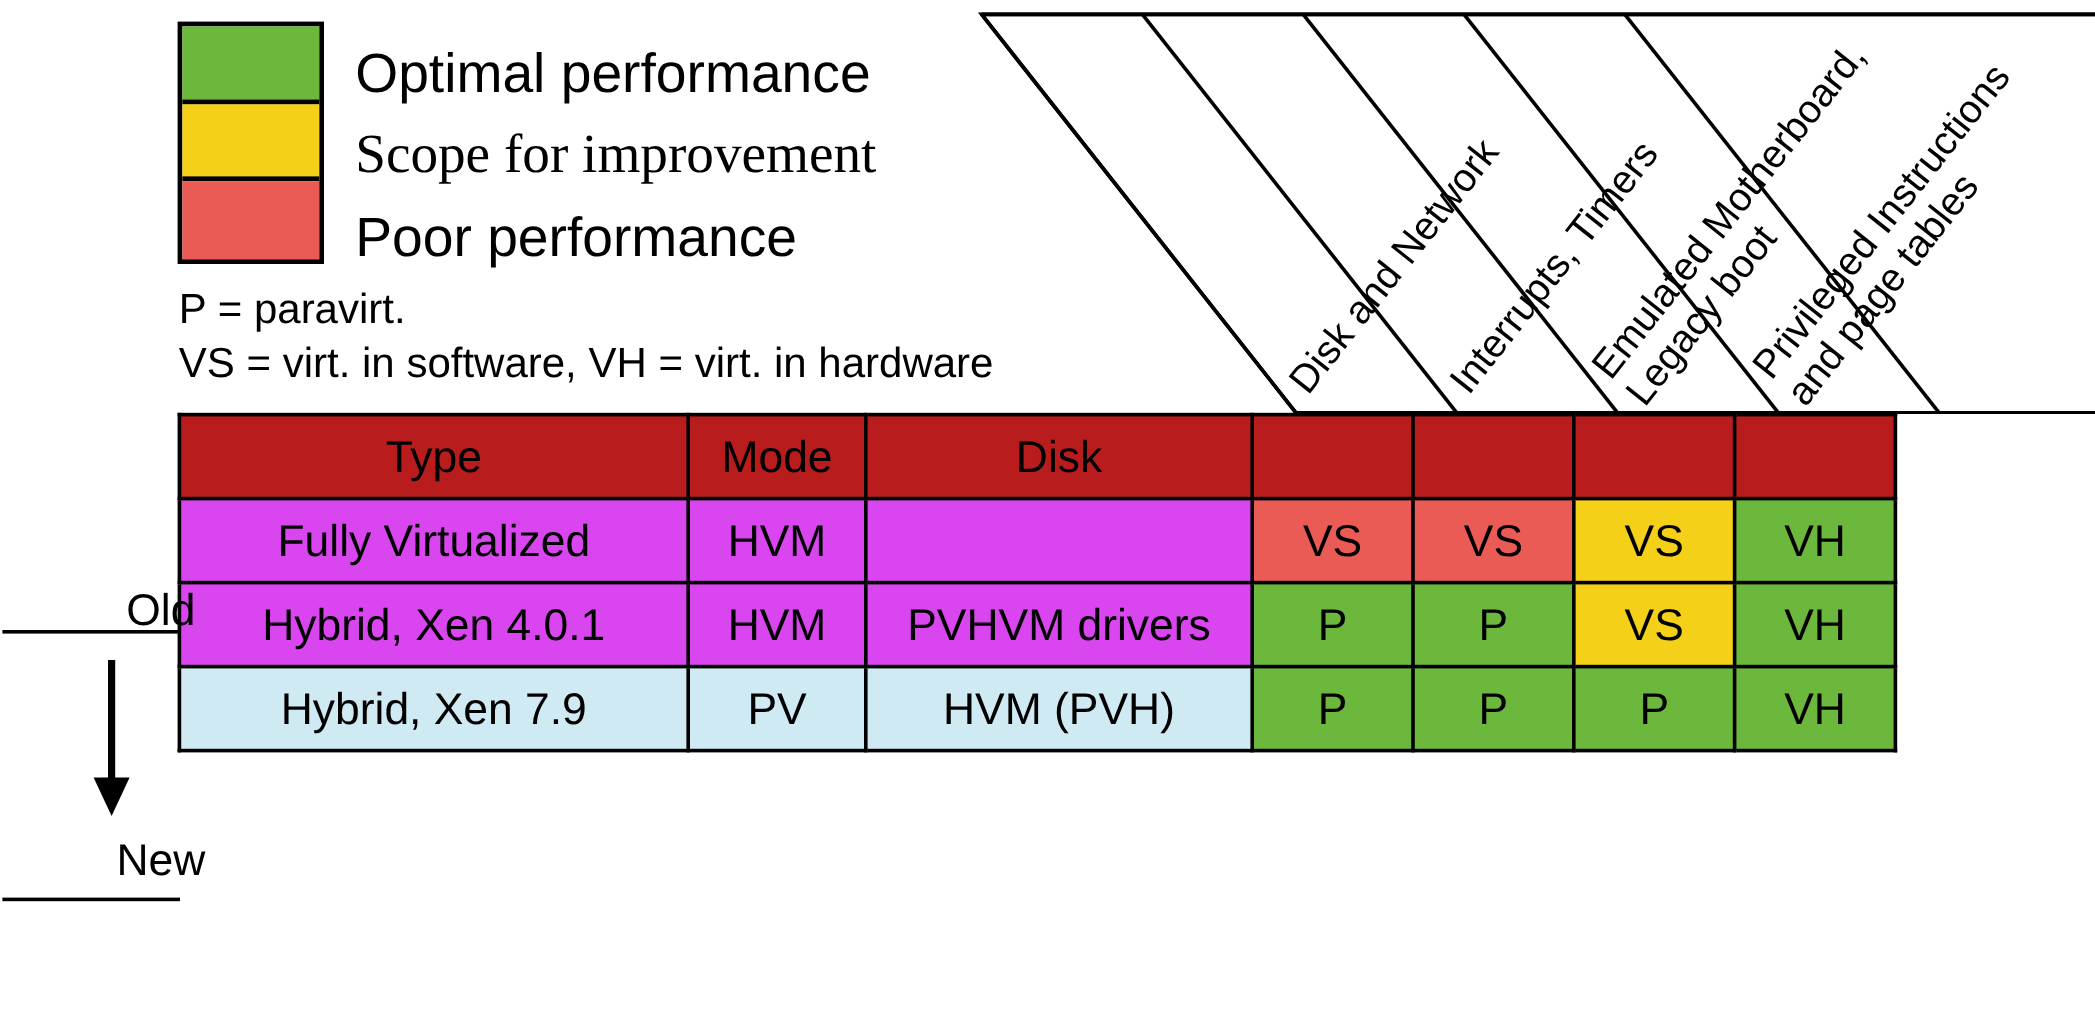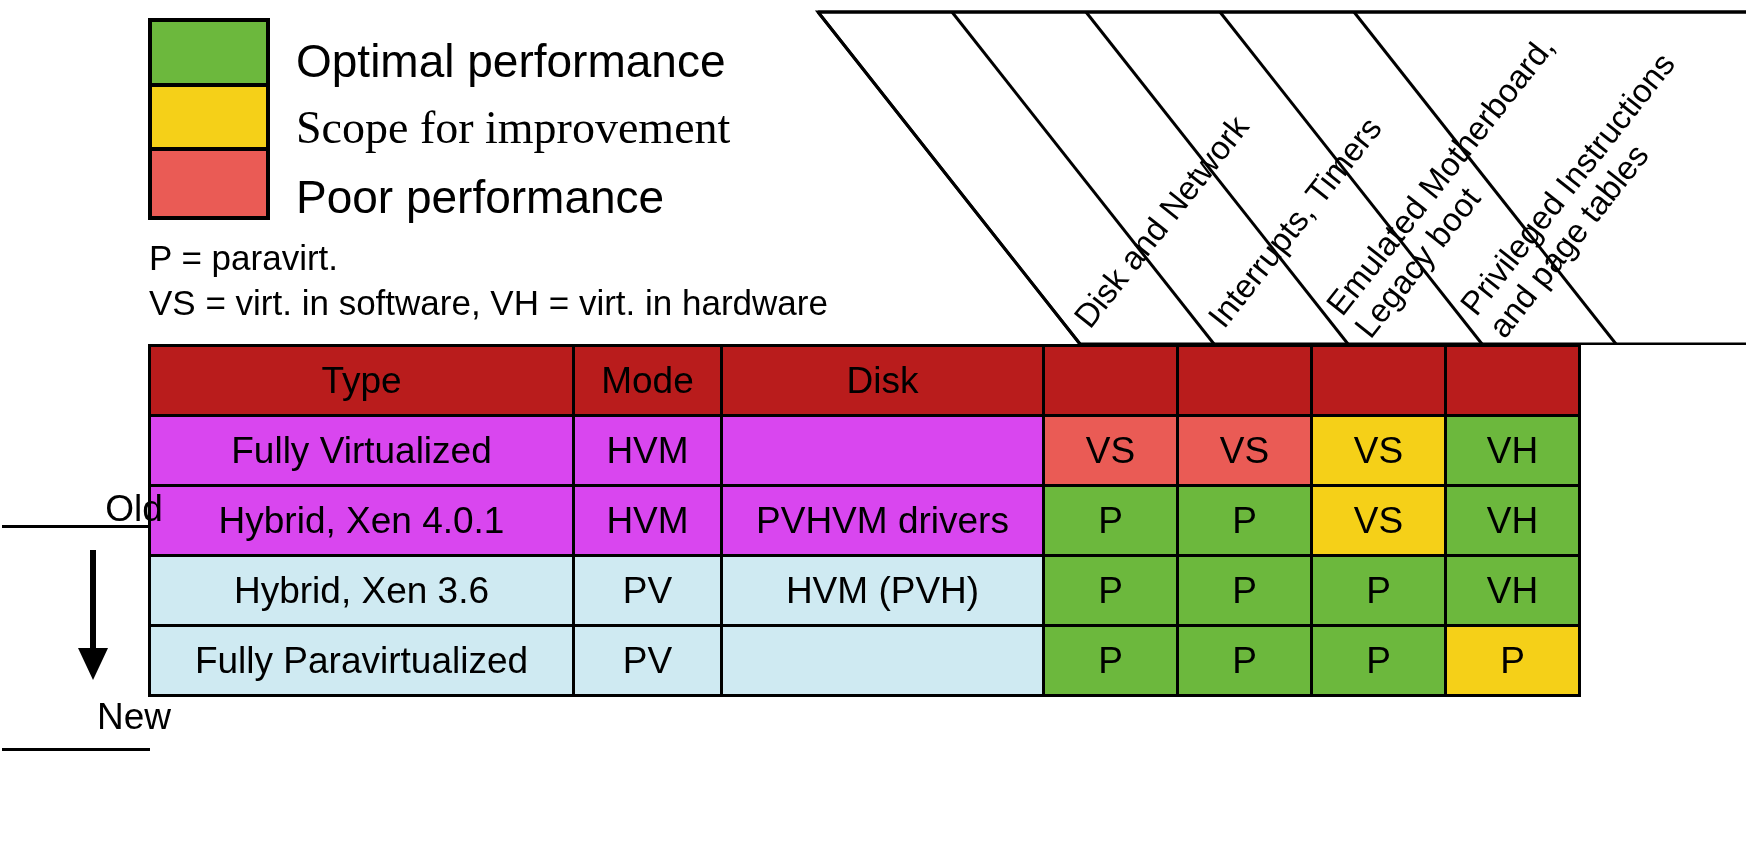--- a/index.html
+++ b/index.html
@@ -223,38 +223,29 @@
       <td>Hybrid, Xen 4.0.1</td>
       <td>HVM</td>
       <td>PVHVM drivers</td>
       <td class="cell-green">P</td>
       <td class="cell-green">P</td>
       <td class="cell-yellow">VS</td>
       <td class="cell-green">VH</td>
     </tr>
 
     <tr class="row-blue">
-      <td>Hybrid, Xen 3.6</td>
+      <td>Hybrid, Xen 7.9</td>
       <td>PV</td>
       <td>HVM (PVH)</td>
       <td class="cell-green">P</td>
       <td class="cell-green">P</td>
       <td class="cell-green">P</td>
       <td class="cell-green">VH</td>
     </tr>
 
-    <tr class="row-blue">
-      <td>Fully Paravirtualized</td>
-      <td>PV</td>
-      <td></td>
-      <td class="cell-green">P</td>
-      <td class="cell-green">P</td>
-      <td class="cell-green">P</td>
-      <td class="cell-yellow">P</td>
-    </tr>
   </tbody>
 </table>
 
 <div id="oldnew">
   <div class="oldnew-rule" id="oldnew-rule-top"></div>
   <div class="oldnew-rule" id="oldnew-rule-bottom"></div>
   <div class="oldnew-word" id="oldnew-word-old">Old</div>
   <div class="oldnew-word" id="oldnew-word-new">New</div>
   <svg id="oldnew-arrow" width="150" height="140" viewBox="0 0 150 140" xmlns="http://www.w3.org/2000/svg">
     <line x1="93" y1="2" x2="93" y2="108" stroke="#000" stroke-width="6"></line>

